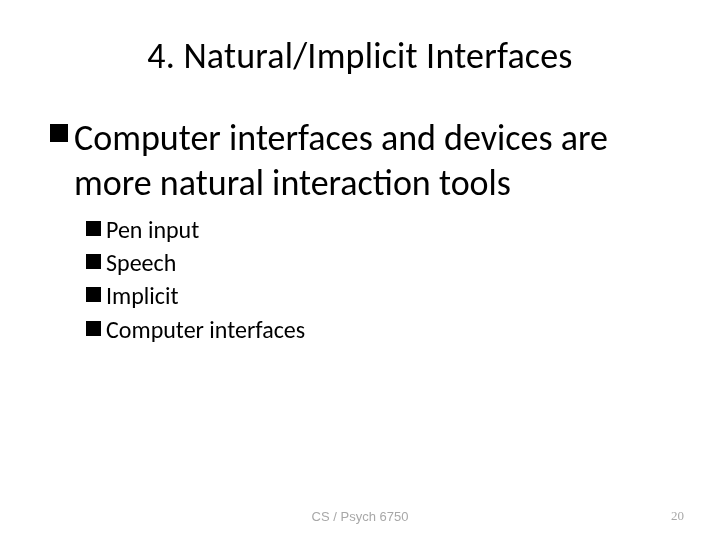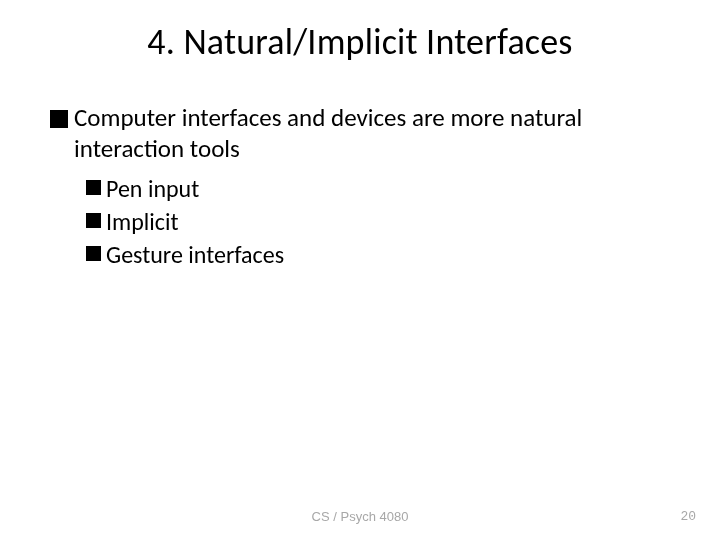--- a/index.html
+++ b/index.html
@@ -11,21 +11,21 @@
       width: 720px;
       height: 540px;
       background: #ffffff;
       font-family: Calibri, Arial, sans-serif;
       position: relative;
       overflow: hidden;
     }
     .slide {
       width: 100%;
       height: 100%;
-      padding: 20px 50px 0 50px;
+      padding: 34px 50px 0 50px;
       position: relative;
       border-radius: 20px;
     }
     .title {
       font-size: 36px;
       font-weight: 400;
       color: #000;
       text-align: center;
       margin-bottom: 38px;
       letter-spacing: 0.2px;
@@ -38,21 +38,21 @@
     }
     .bullet-l1 .square {
       width: 18px;
       height: 18px;
       background: #000;
       flex-shrink: 0;
       margin-top: 8px;
       margin-right: 6px;
     }
     .bullet-l1 .text {
-      font-size: 25px;
+      font-size: 36px;
       color: #000;
       line-height: 1.25;
     }
     .bullet-l2 {
       display: flex;
       align-items: flex-start;
       margin-left: 36px;
       margin-bottom: 2px;
     }
     .bullet-l2 .square {
@@ -77,47 +77,51 @@
       left: 0;
       width: 100%;
       text-align: center;
       font-size: 13px;
       color: #a8a8a8;
       font-family: Arial, sans-serif;
     }
     .footer-right {
       position: absolute;
       bottom: 16px;
-      right: 24px;
+      right: 36px;
       font-size: 13px;
       color: #a8a8a8;
-      font-family: Liberation Mono, monospace;
+      font-family: Liberation Serif, serif;
     }
   </style>
 </head>
 <body>
 
 <div class="slide">
   <h1 class="title">4. Natural/Implicit Interfaces</h1>
 
   <div class="bullet-l1">
     <div class="square"></div>
     <div class="text">Computer interfaces and devices are more natural interaction tools</div>
   </div>
 
   <div class="sub-list">
     <div class="bullet-l2">
       <div class="square"></div>
       <div class="text">Pen input</div>
     </div>
     <div class="bullet-l2">
       <div class="square"></div>
+      <div class="text">Speech</div>
+    </div>
+    <div class="bullet-l2">
+      <div class="square"></div>
       <div class="text">Implicit</div>
     </div>
     <div class="bullet-l2">
       <div class="square"></div>
-      <div class="text">Gesture interfaces</div>
+      <div class="text">Computer interfaces</div>
     </div>
   </div>
 
-  <div class="footer-center">CS / Psych 4080</div>
+  <div class="footer-center">CS / Psych 6750</div>
   <div class="footer-right">20</div>
 </div>
 
 </body></html>

